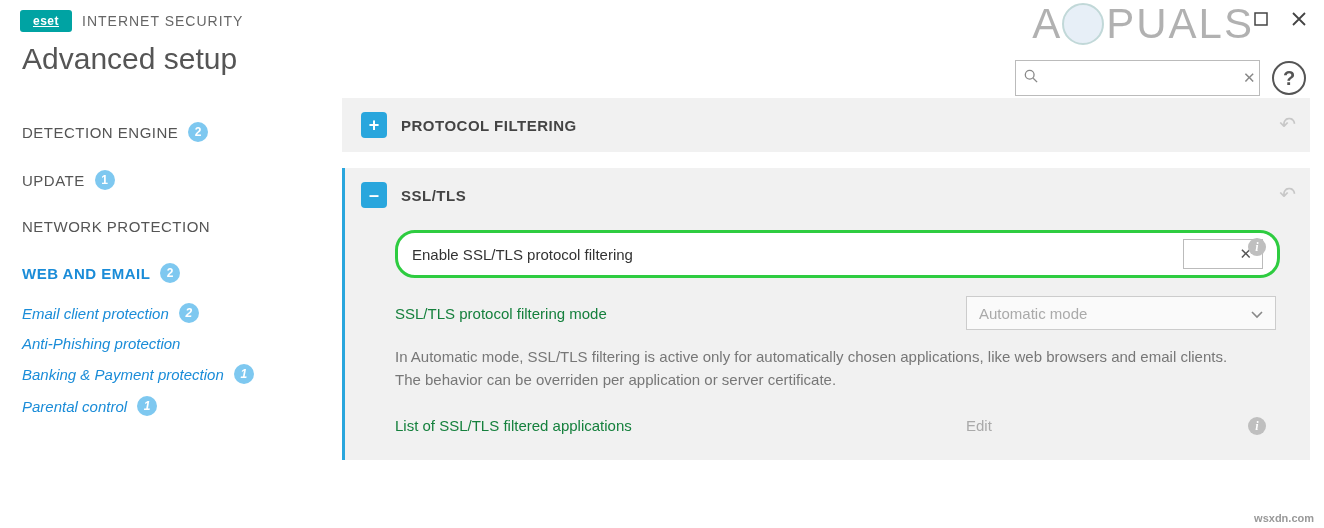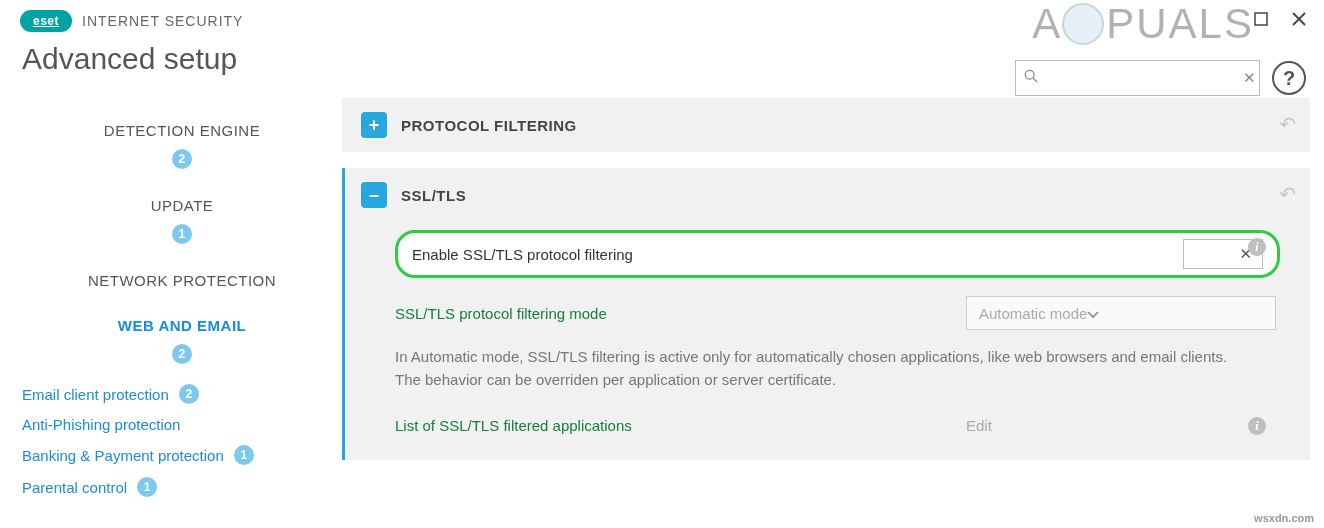--- a/index.html
+++ b/index.html
@@ -2,21 +2,21 @@
 <html><head>
   <meta charset="utf-8">
   <style>
     * { margin: 0; padding: 0; box-sizing: border-box; font-family: "Segoe UI", Arial, sans-serif; }
     body { width: 1324px; height: 528px; background: #fff; color: #333; position: relative; overflow: hidden; }
 
     
     .top-header { display: flex; align-items: center; padding: 10px 20px 4px 20px; }
     .eset-logo {
       display: inline-flex; align-items: center; justify-content: center;
-      width: 52px; height: 22px; border-radius: 11px;
+      width: 52px; height: 22px; border-radius: 3px;
       background: #00a3a3; color: #fff; font-weight: bold; font-size: 12px; letter-spacing: 0.5px; text-decoration: underline;
     }
     .brand-text { margin-left: 10px; color: #666; font-size: 14px; letter-spacing: 1px; font-weight: 400; }
     .window-ctrls { position: absolute; top: 8px; right: 14px; display: flex; gap: 16px; }
     .win-btn { width: 22px; height: 22px; display: flex; align-items: center; justify-content: center; color: #444; font-size: 16px; cursor: pointer; }
     .win-btn svg { stroke: #444; }
 
     
     .watermark {
       position: absolute; top: 0; right: 70px; display: flex; align-items: center;
@@ -40,24 +40,24 @@
       width: 34px; height: 34px; border: 2px solid #555; border-radius: 50%;
       display: flex; align-items: center; justify-content: center; font-size: 20px; font-weight: bold; color: #555; cursor: pointer;
     }
 
     
     .main { display: flex; padding: 0 0 0 22px; }
     .sidebar { width: 320px; padding-top: 18px; }
     .content { flex: 1; padding-top: 8px; padding-right: 14px; }
 
     
-    .nav-item { display: flex; align-items: center; gap: 10px; padding: 14px 0; font-size: 15px; flex-direction: column; }
+    .nav-item { display: flex; align-items: center; gap: 10px; padding: 14px 0; font-size: 15px; }
     .nav-item.top { color: #555; text-transform: uppercase; font-weight: 400; letter-spacing: 0.5px; }
     .nav-item.top.active { color: #1a8cd8; font-weight: 700; }
-    .nav-sub { display: flex; align-items: center; gap: 10px; padding: 6px 0; font-size: 15px; color: #1a8cd8; cursor: pointer; }
+    .nav-sub { display: flex; align-items: center; gap: 10px; padding: 6px 0; font-size: 15px; color: #1a8cd8; cursor: pointer; font-style: italic; }
     .badge {
       display: inline-flex; align-items: center; justify-content: center;
       width: 20px; height: 20px; border-radius: 50%; background: #7ec8f0; color: #fff; font-size: 12px; font-weight: 600;
     }
 
     
     .section { background: #f1f1f1; border-left: 3px solid transparent; margin-bottom: 16px; position: relative; }
     .section-header { display: flex; align-items: center; padding: 14px 16px; gap: 14px; }
     .sq-btn {
       width: 26px; height: 26px; border-radius: 4px; background: #29a6dd; color: #fff;
@@ -78,21 +78,21 @@
     .hl-row .label { font-size: 15px; color: #333; }
     .toggle-box {
       width: 80px; height: 30px; border: 1px solid #bbb; background: #fff;
       display: flex; align-items: center; justify-content: flex-end; padding-right: 10px;
       font-size: 15px; color: #555; cursor: pointer;
     }
     .row { display: flex; align-items: center; justify-content: space-between; padding: 6px 4px 6px 0; }
     .row.disabled .label { color: #15803d; font-size: 15px; }
     .dropdown {
       width: 310px; height: 34px; border: 1px solid #ccc; background: #fafafa;
-      display: flex; align-items: center; padding: 3px 12px; color: #aaa; font-size: 15px;
+      display: flex; align-items: center; justify-content: space-between; padding: 3px 12px; color: #aaa; font-size: 15px;
     }
     .info-icon {
       width: 18px; height: 18px; border-radius: 50%; background: #bfbfbf; color: #fff;
       display: inline-flex; align-items: center; justify-content: center; font-size: 12px; font-style: italic;
       font-family: Georgia, serif; font-weight: bold;
     }
     .info-col { position: absolute; right: 14px; }
     .desc { color: #777; font-size: 15px; line-height: 1.5; padding: 10px 40px 20px 0; }
     .row .action { color: #aaa; font-size: 15px; width: 310px; }
   </style>

